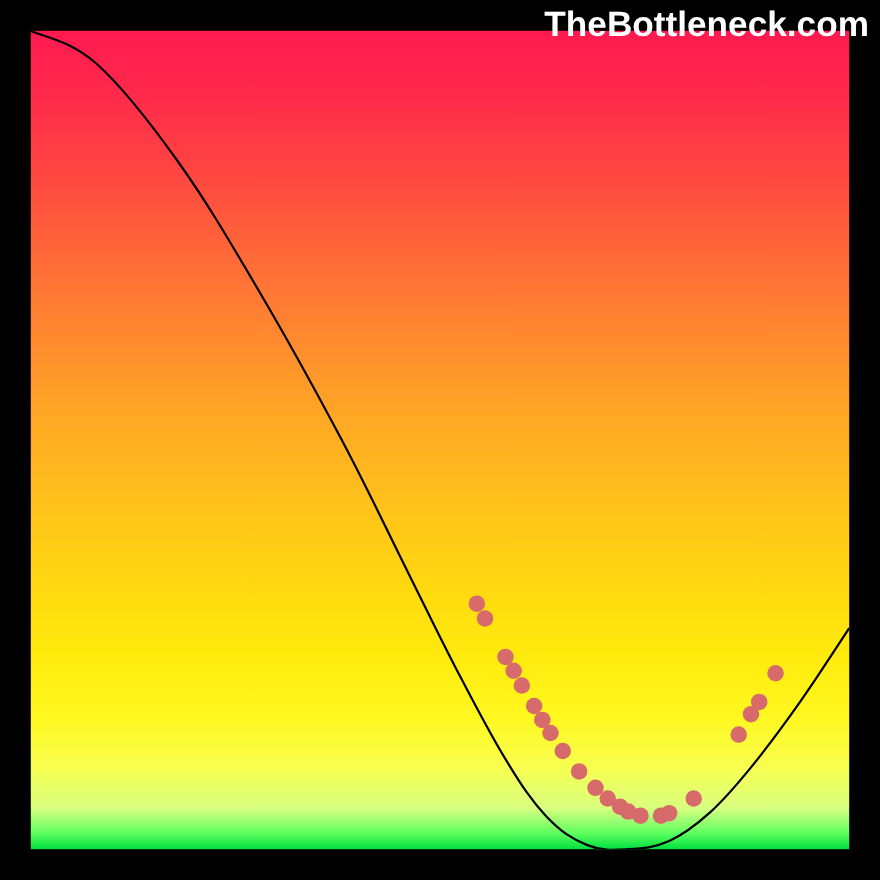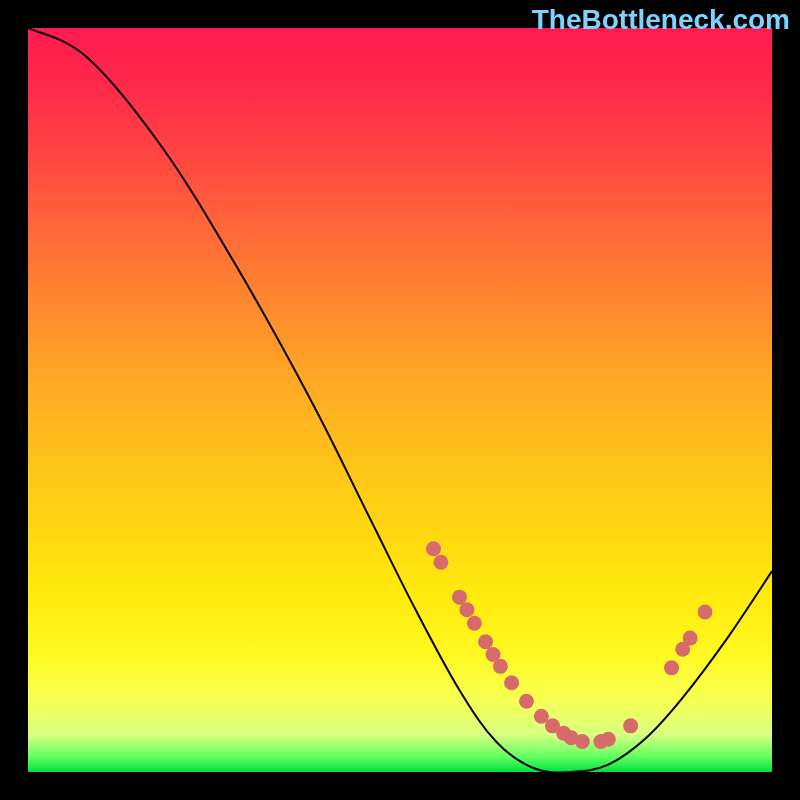--- a/index.html
+++ b/index.html
@@ -8,22 +8,22 @@
     height: 800px;
     background: #000;
     position: relative;
     font-family: Arial, sans-serif;
     overflow: hidden;
   }
   .watermark {
     position: absolute;
     top: 4px;
     right: 10px;
-    color: #7dd3fc;
-    font-size: 28px;
+    color: #ffffff;
+    font-size: 32px;
     font-weight: bold;
     z-index: 10;
   }
   .plot-area {
     position: absolute;
     left: 28px;
     top: 28px;
     width: 744px;
     height: 744px;
   }

